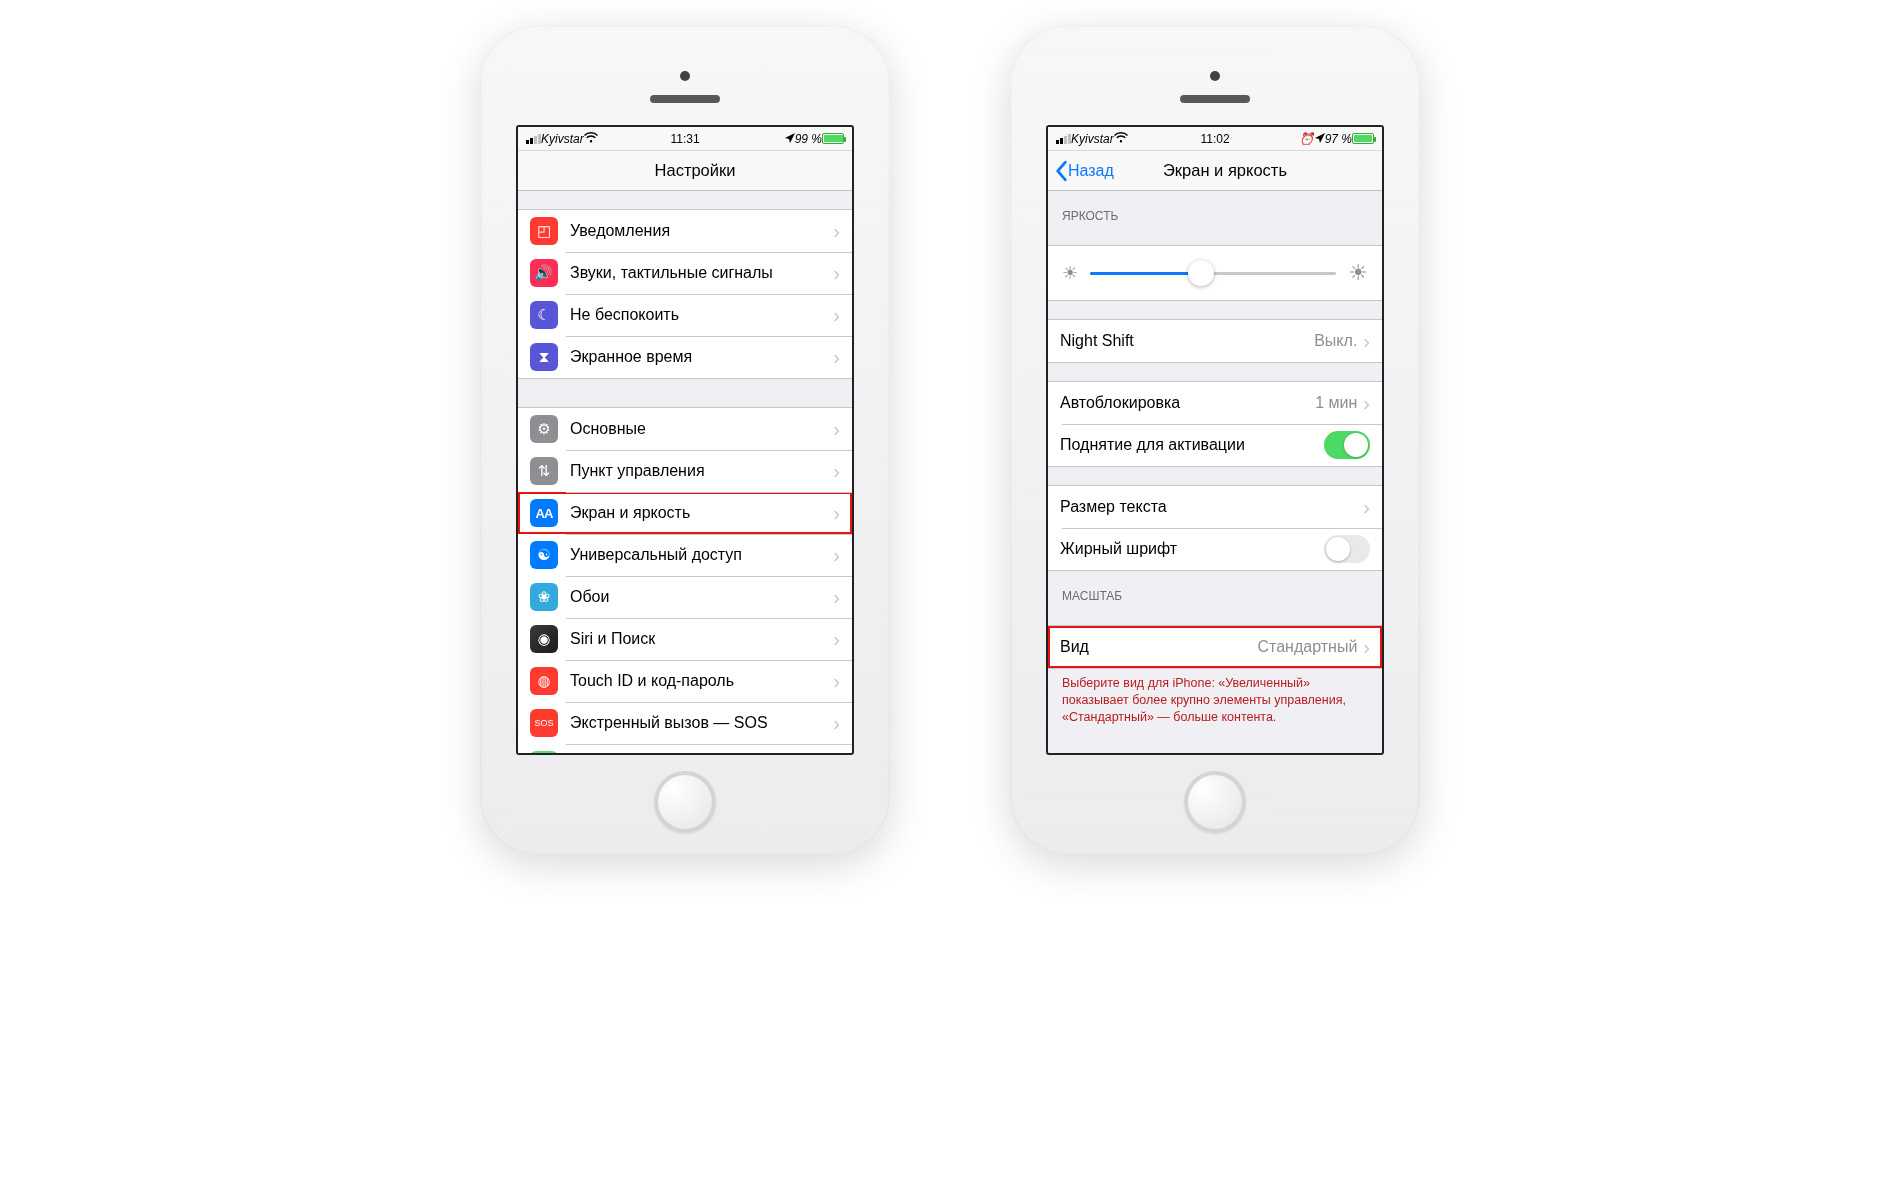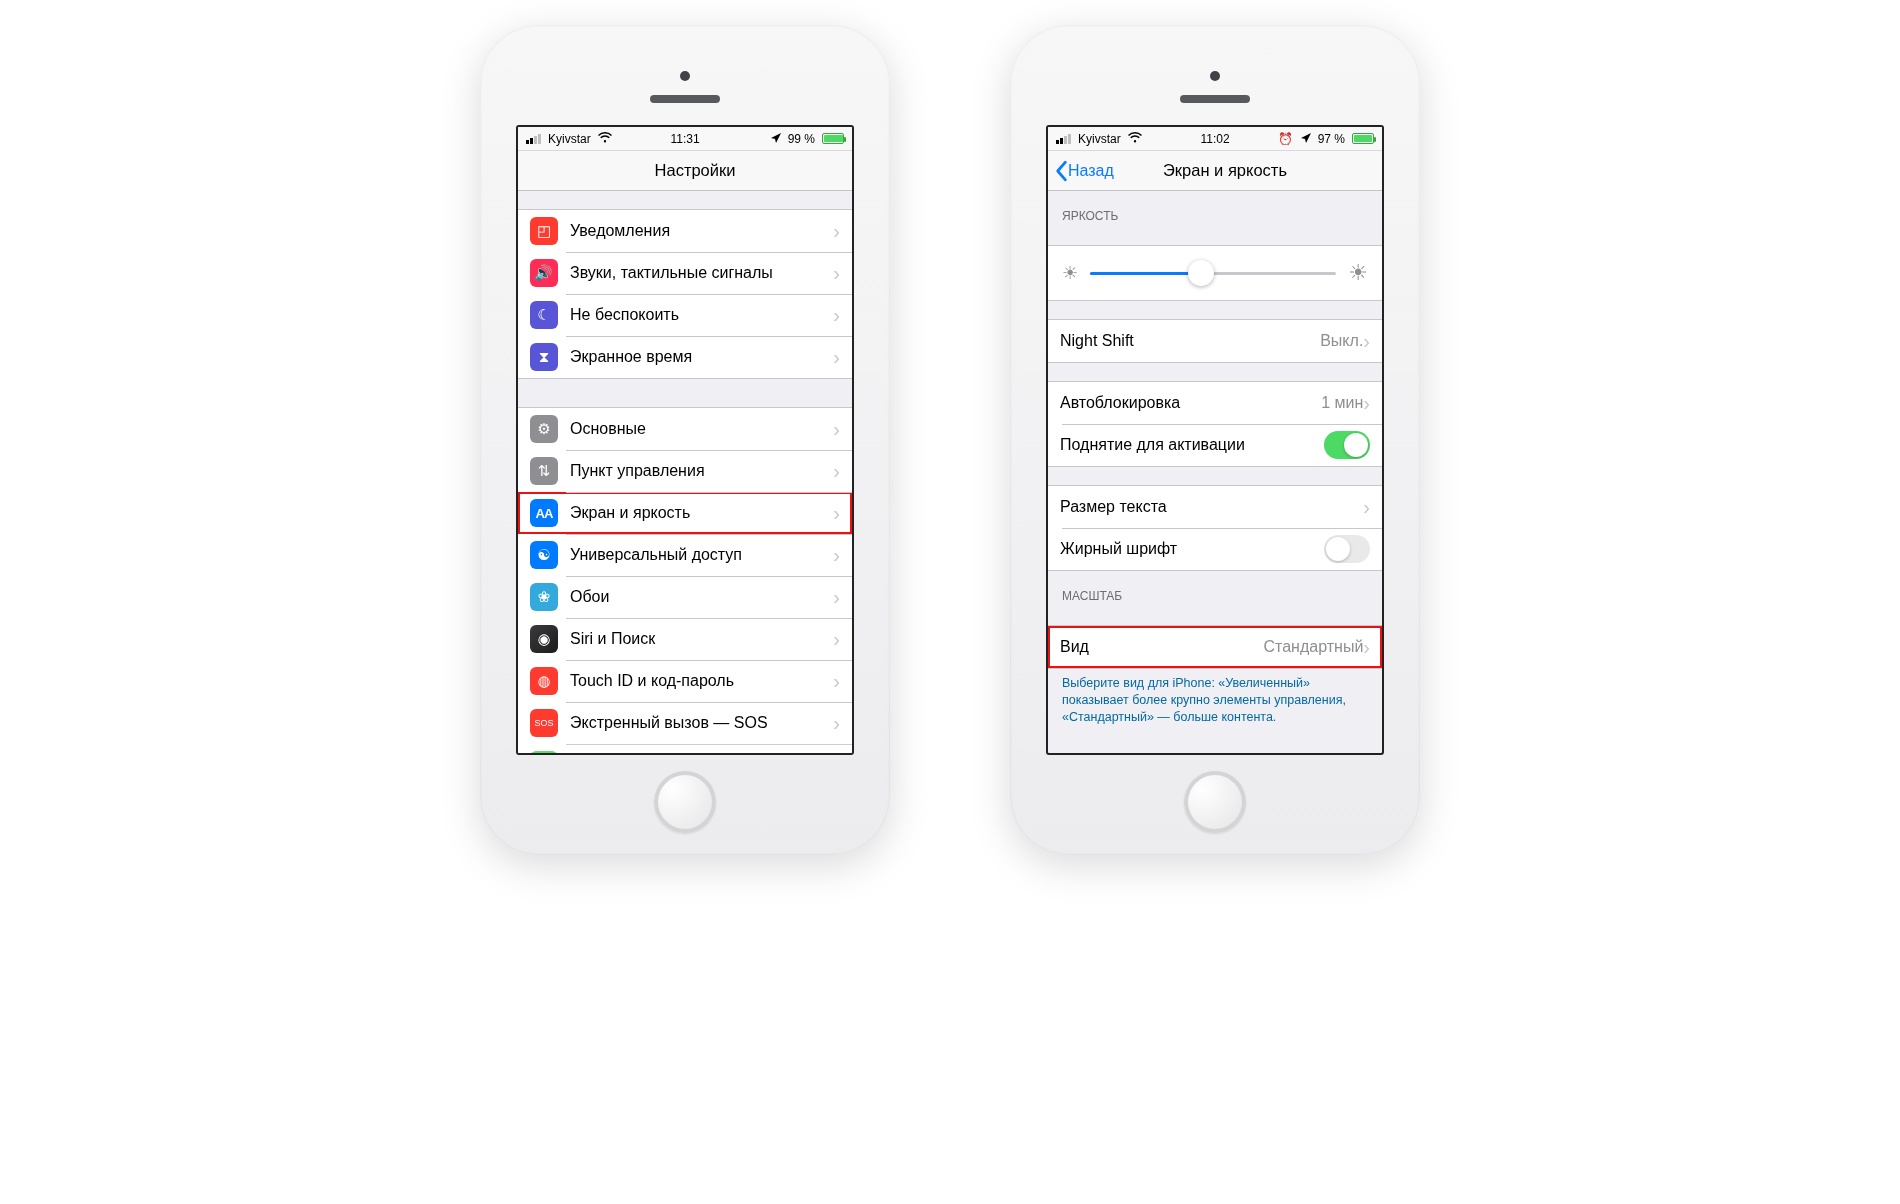--- a/index.html
+++ b/index.html
@@ -43,21 +43,21 @@
     background:#efeff4; position:relative;
     font-size:15px; color:#000;
   }
 
   
   .statusbar{
     height:24px; background:#f8f8f8; display:flex; align-items:center;
     justify-content:space-between; padding:0 8px; font-size:12px; font-weight:500;
     border-bottom:1px solid #d9d9dc;
   }
-  .sb-left,.sb-right{display:flex;align-items:center;gap:7px;}
+  .sb-left,.sb-right{display:flex;align-items:center;gap:0;font-style:italic;}
   .sb-center{position:absolute;left:0;right:0;text-align:center;pointer-events:none;}
   .signal{display:inline-flex;gap:1px;align-items:flex-end;}
   .signal i{width:3px;background:#000;display:inline-block;}
   .signal i:nth-child(1){height:4px}.signal i:nth-child(2){height:6px}
   .signal i:nth-child(3){height:8px;background:#bfbfc2}.signal i:nth-child(4){height:10px;background:#bfbfc2}
   .wifi{font-size:13px;}
   .battery{
     display:inline-block;width:22px;height:11px;border:1px solid #3a3;position:relative;border-radius:2px;
   }
   .battery:after{content:"";position:absolute;right:-3px;top:3px;width:2px;height:5px;background:#3a3;border-radius:1px;}
@@ -72,38 +72,38 @@
   .navbar .back{position:absolute;left:6px;display:flex;align-items:center;color:#0a7aff;font-size:16px;}
   .navbar .back svg{width:14px;height:22px;}
 
   .content{height:calc(100% - 64px);overflow:hidden;}
 
   .group-header{
     font-size:12px;color:#6d6d72;text-transform:uppercase;
     padding:18px 14px 22px;
   }
   .footer-note{
-    font-size:12.5px;color:#0369a1;padding:6px 14px 14px;line-height:1.35;
+    font-size:12.5px;color:#b91c1c;padding:6px 14px 14px;line-height:1.35;
   }
 
   .cell-group{background:#fff;border-top:1px solid #c8c7cc;border-bottom:1px solid #c8c7cc;}
   .cell{
     display:flex;align-items:center;min-height:42px;
     padding:0 12px; position:relative;
   }
   .cell + .cell:before{
     content:"";position:absolute;left:48px;right:0;top:0;height:1px;background:#c8c7cc;
   }
   .phone-right .cell + .cell:before{left:14px;}
   .cell .icon{
     width:28px;height:28px;border-radius:6px;margin-right:12px;
     display:flex;align-items:center;justify-content:center;color:#fff;font-size:15px;flex:none;
   }
   .cell .label{flex:1;font-size:16px;}
-  .cell .value{color:#8e8e93;font-size:16px;margin-right:0;}
+  .cell .value{color:#8e8e93;font-size:16px;margin-right:6px;}
   .cell .chev{color:#c7c7cc;font-size:20px;line-height:1;}
   .spacer{height:28px;}
   .spacer-sm{height:18px;}
   .highlight{box-shadow:inset 0 0 0 2px #e11; position:relative; z-index:2;justify-content:center;}
 
   
   .ic-red{background:#ff3b30}.ic-pink{background:#ff2d55}.ic-purple{background:#5856d6}
   .ic-grey{background:#8e8e93}.ic-blue{background:#007aff}.ic-lightblue{background:#34aadc}
   .ic-siri{background:linear-gradient(135deg,#3a3a3c,#1c1c1e)}
   .ic-green{background:#4cd964}

